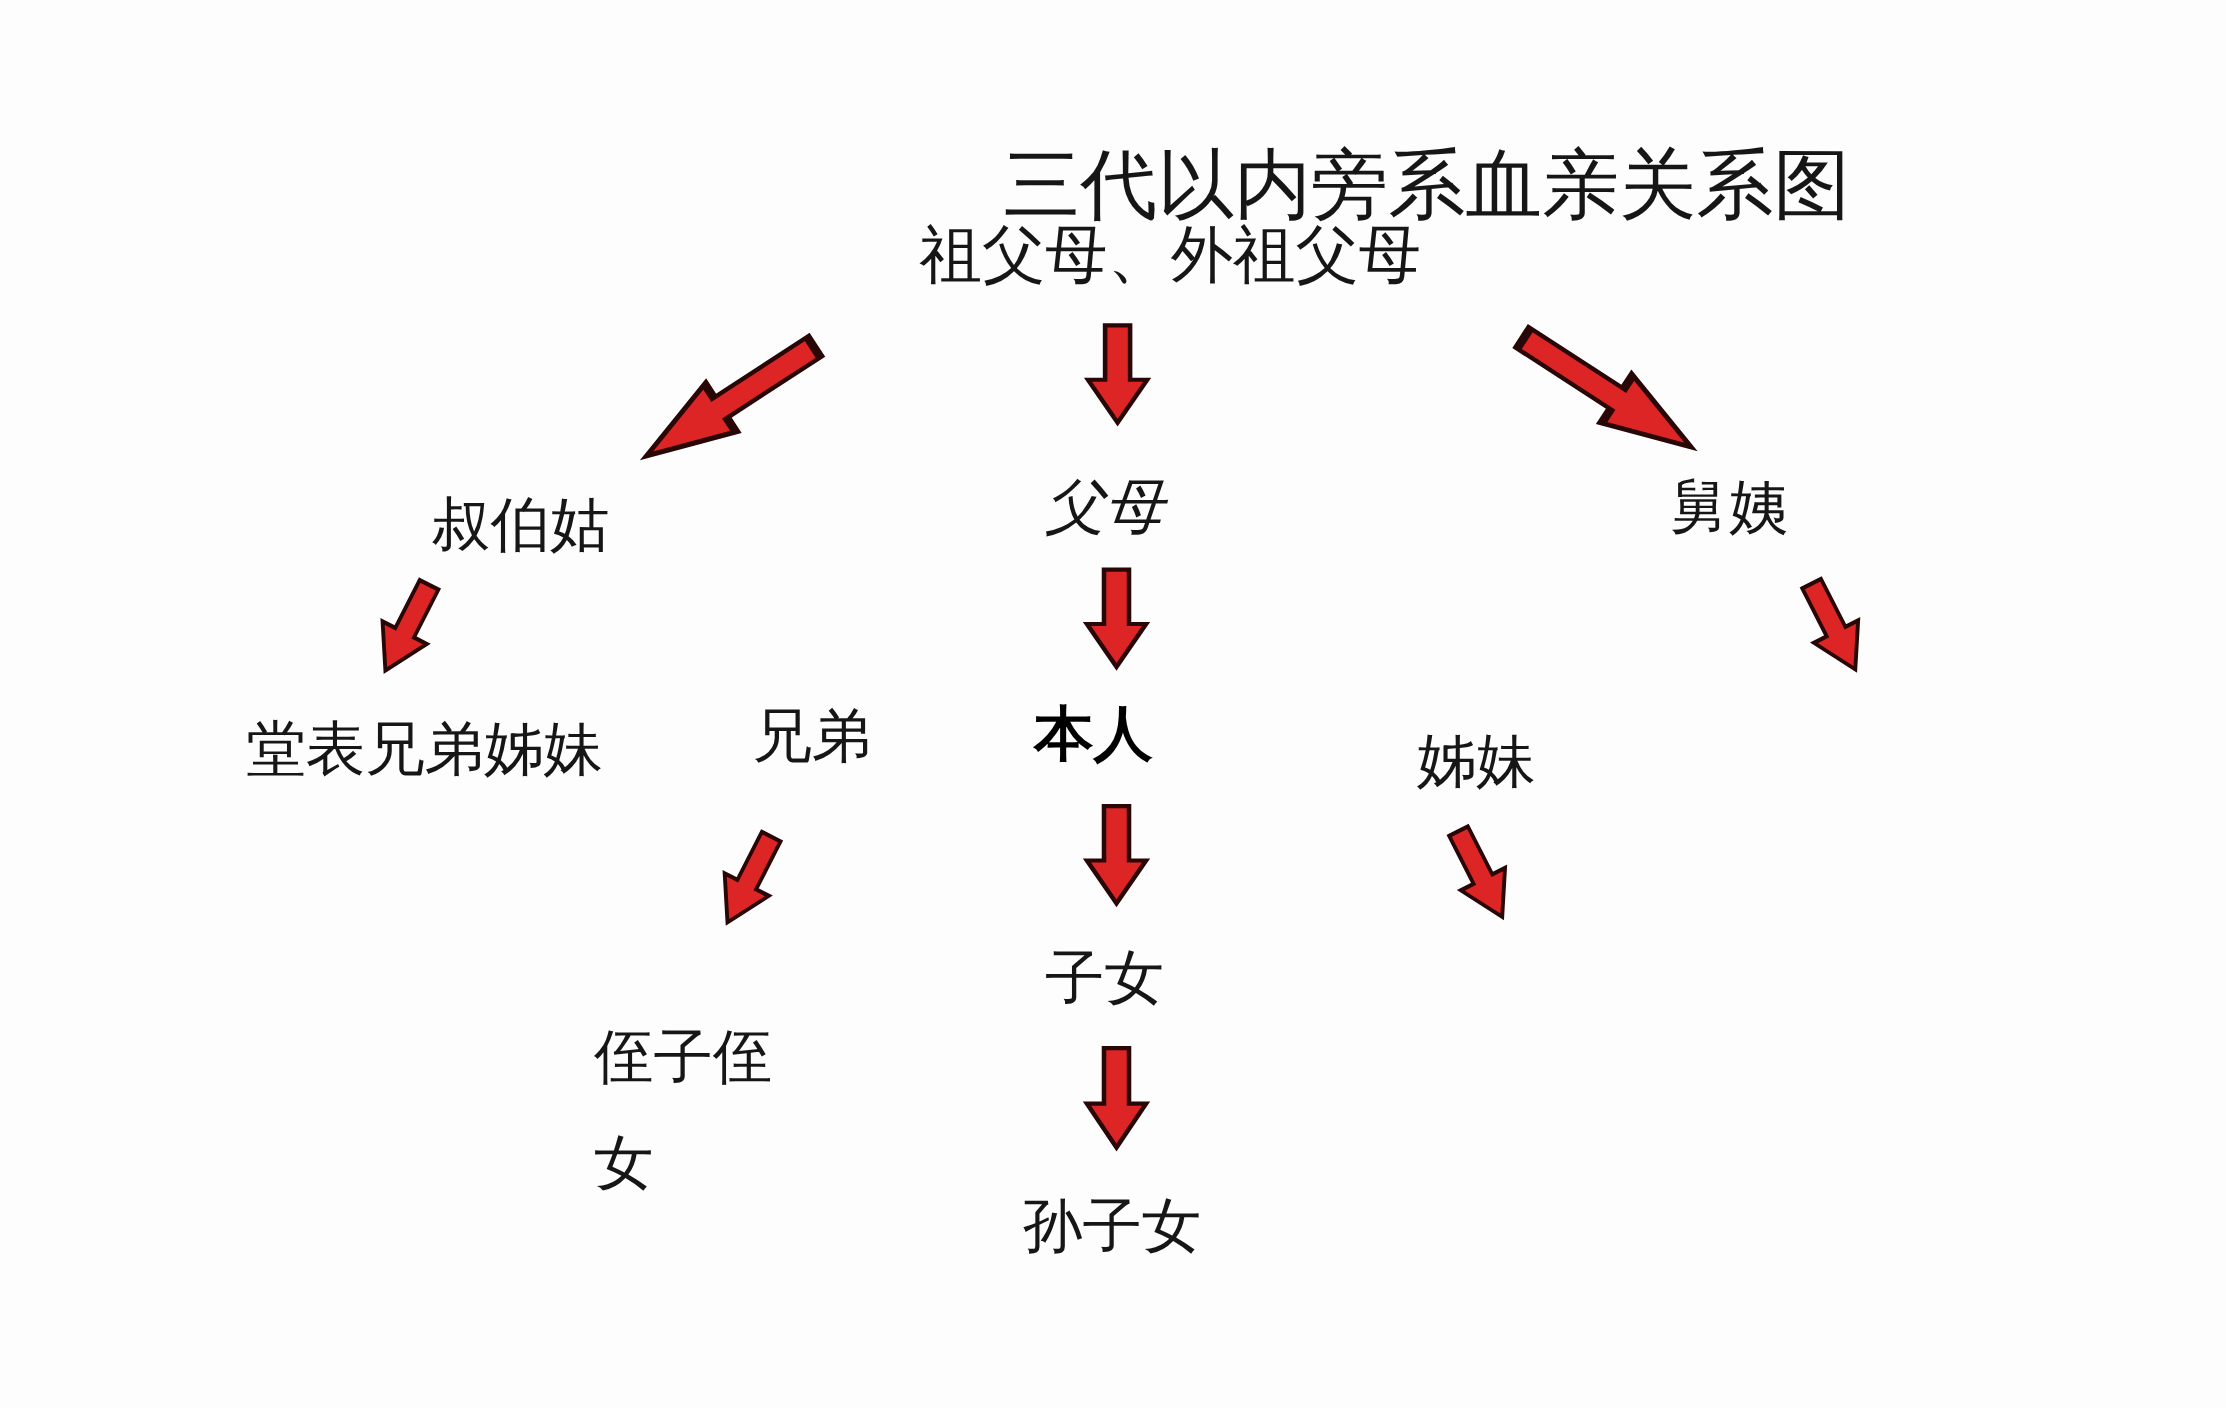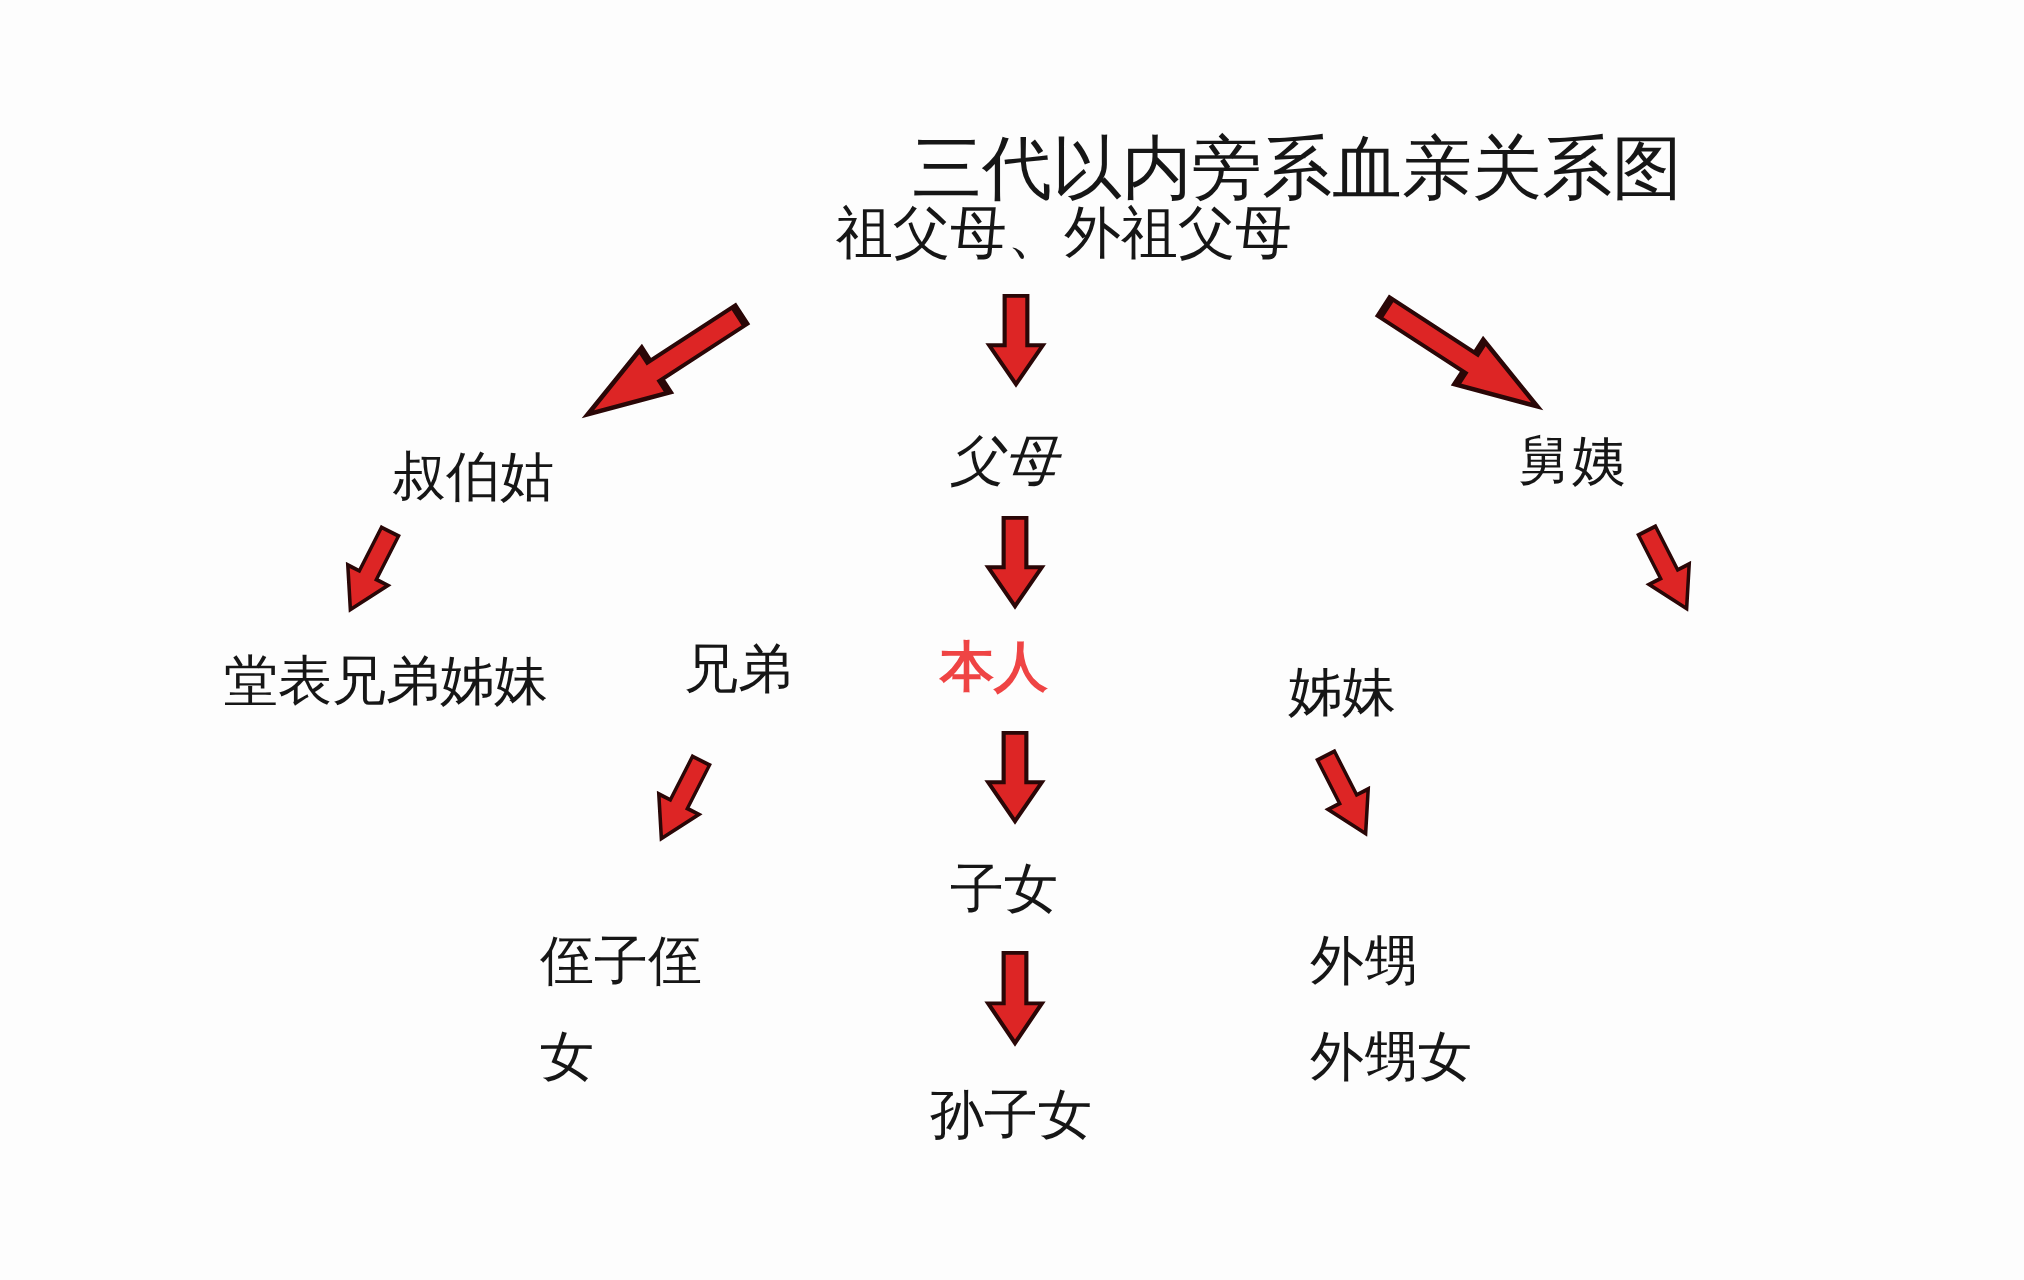--- a/index.html
+++ b/index.html
@@ -91,21 +91,21 @@
       </svg>
     </div>
   <div class="arrow a6">
       <svg viewBox="0 0 60 100" preserveAspectRatio="none">
         <polygon points="19,3 41,3 41,55 56,55 30,96 4,55 19,55" fill="#dd2525" stroke="#2a0707" stroke-width="4" stroke-linejoin="miter"></polygon>
       </svg>
     </div>
 
   <div class="txt n-tangbiao">堂表兄弟姊妹</div>
   <div class="txt n-xiongdi">兄弟</div>
-  <div class="txt n-benren" id="self-node" style="color: #ef4444;">本人</div>
+  <div class="txt n-benren" id="self-node" style="color: #000000;">本人</div>
   <div class="txt n-zimei">姊妹</div>
 
   <div class="arrow a7">
       <svg viewBox="0 0 60 100" preserveAspectRatio="none">
         <polygon points="19,3 41,3 41,55 56,55 30,96 4,55 19,55" fill="#dd2525" stroke="#2a0707" stroke-width="4" stroke-linejoin="miter"></polygon>
       </svg>
     </div>
   <div class="arrow a8">
       <svg viewBox="0 0 60 100" preserveAspectRatio="none">
         <polygon points="19,3 41,3 41,55 56,55 30,96 4,55 19,55" fill="#dd2525" stroke="#2a0707" stroke-width="4" stroke-linejoin="miter"></polygon>
@@ -117,24 +117,20 @@
       </svg>
     </div>
 
   <div class="txt n-zinv">子女</div>
 
   <div class="txt n-zhizi two-line">
     <div class="line">侄子侄</div>
     <div class="line">女</div>
   </div>
 
-  <div class="txt n-waisheng two-line">
-    <div class="line">外甥</div>
-    <div class="line">外甥女</div>
-  </div>
 
   <div class="arrow a10">
       <svg viewBox="0 0 60 100" preserveAspectRatio="none">
         <polygon points="19,3 41,3 41,55 56,55 30,96 4,55 19,55" fill="#dd2525" stroke="#2a0707" stroke-width="4" stroke-linejoin="miter"></polygon>
       </svg>
     </div>
 
   <div class="txt n-sunzinv">孙子女</div>
 
 </div>

